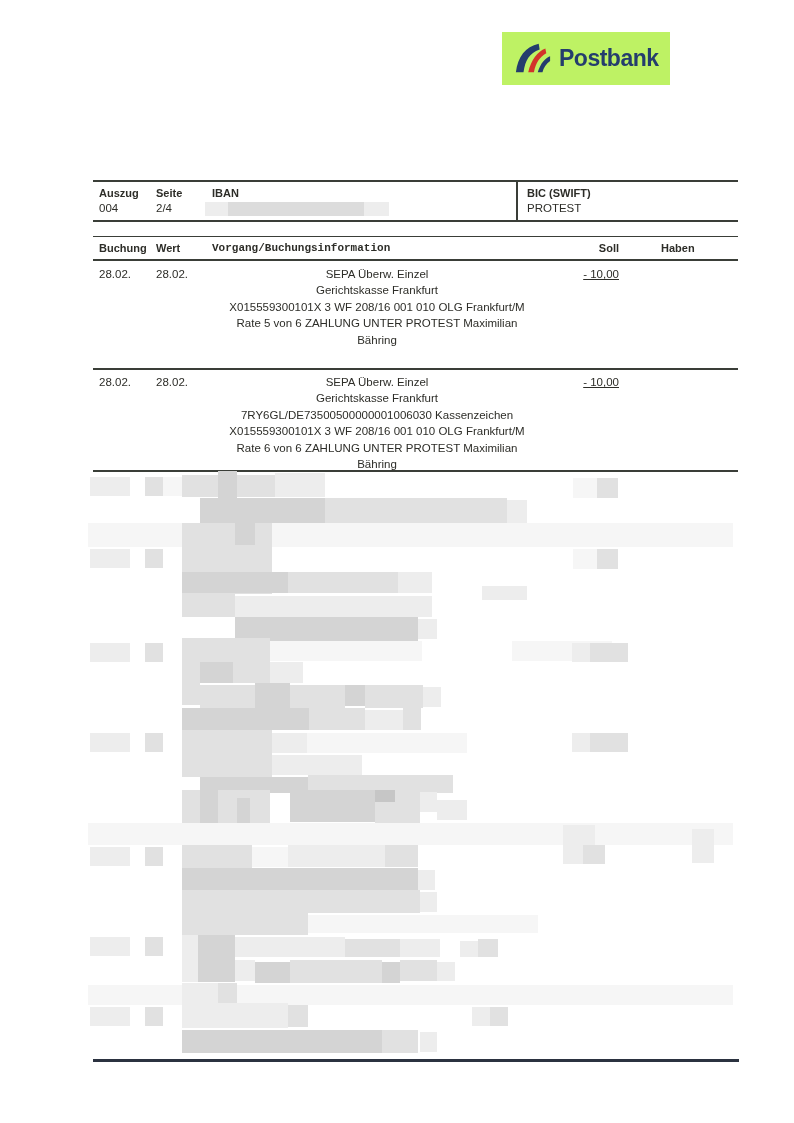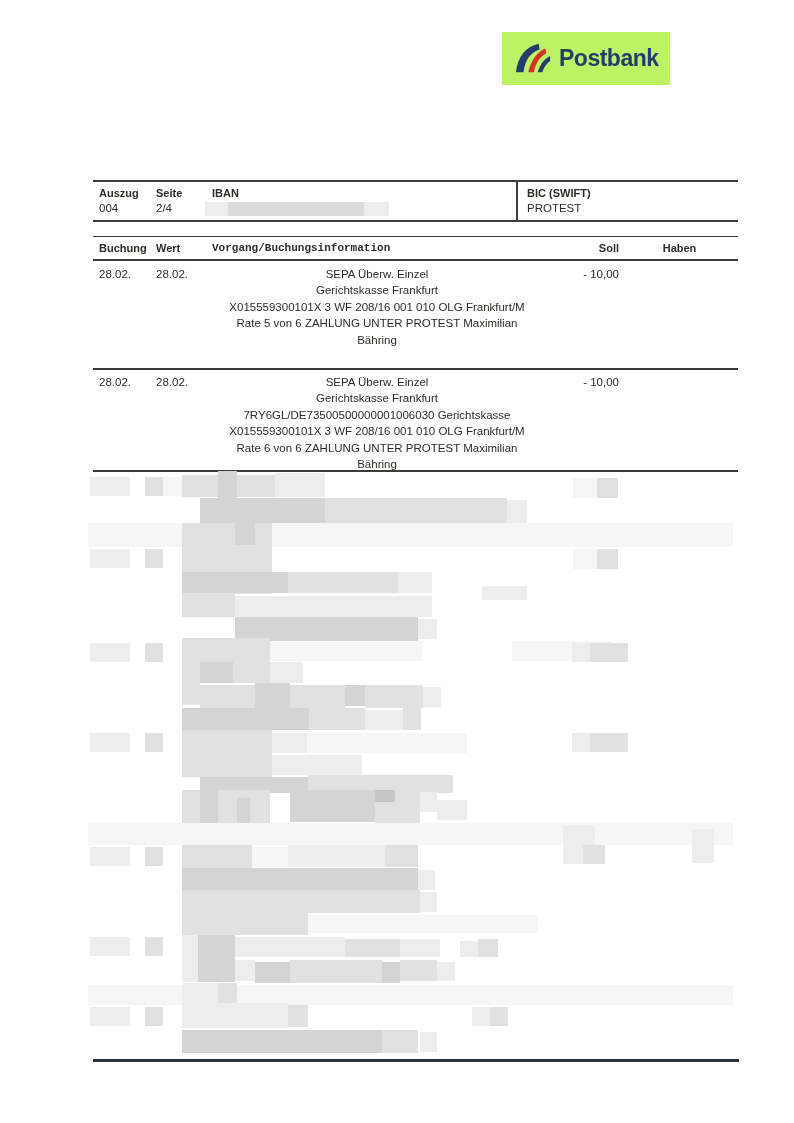--- a/index.html
+++ b/index.html
@@ -29,27 +29,27 @@
   
   .col-hdr{
     position:absolute;left:93px;top:236px;width:645px;height:25px;
     border-top:1.5px solid #3a3e38;border-bottom:2px solid #3a3e38;box-sizing:border-box;
   }
   .col-hdr .c{position:absolute;bottom:5px;font-size:11px;font-weight:bold;white-space:nowrap;}
   .c-buchung{left:6px;}
   .c-wert{left:63px;}
   .c-vorgang{left:119px;font-family:Liberation Mono, monospace;}
   .c-soll{left:400px;width:126px;text-align:right;}
-  .c-haben{left:540px;width:93px;text-align:center;}
+  .c-haben{left:568px;width:93px;text-align:left;}
   
   .tx-row{position:absolute;left:93px;width:645px;font-size:11.5px;line-height:16.4px;}
   .tx-buchung{position:absolute;left:6px;top:0;white-space:nowrap;}
   .tx-wert{position:absolute;left:63px;top:0;white-space:nowrap;}
   .tx-lines{position:absolute;left:119px;top:0;width:330px;text-align:center;}
-  .tx-soll{position:absolute;left:400px;top:0;width:126px;text-align:right;white-space:nowrap;}
+  .tx-soll{position:absolute;left:400px;top:0;width:126px;text-align:right;white-space:nowrap;text-decoration:underline;}
   .tx-haben{position:absolute;left:540px;top:0;width:93px;text-align:right;white-space:nowrap;}
   .sep{position:absolute;left:93px;width:645px;height:1.5px;background:#3a3e38;}
   .sep-1{top:368px;}
   .sep-2{top:470px;}
   
   .rblock{position:absolute;}
   
   .bottom-rule{position:absolute;left:93px;top:1059px;width:646px;height:2.5px;background:#2b3240;}
 </style>
 </head>
@@ -100,21 +100,21 @@
     <div class="tx-haben"></div>
   </div>
   <div class="sep sep-1"></div>
 
   <div class="tx-row" style="top:374px">
     <div class="tx-buchung">28.02.</div>
     <div class="tx-wert">28.02.</div>
     <div class="tx-lines">
       <div>SEPA Überw. Einzel</div>
       <div>Gerichtskasse Frankfurt</div>
-      <div>7RY6GL/DE73500500000001006030 Gerichtskasse</div>
+      <div>7RY6GL/DE73500500000001006030 Kassenzeichen</div>
       <div>X015559300101X 3 WF 208/16 001 010 OLG Frankfurt/M</div>
       <div>Rate 6 von 6 ZAHLUNG UNTER PROTEST Maximilian</div>
       <div>Bähring</div>
     </div>
     <div class="tx-soll">- 10,00</div>
     <div class="tx-haben"></div>
   </div>
   <div class="sep sep-2"></div>
 
   <div>

